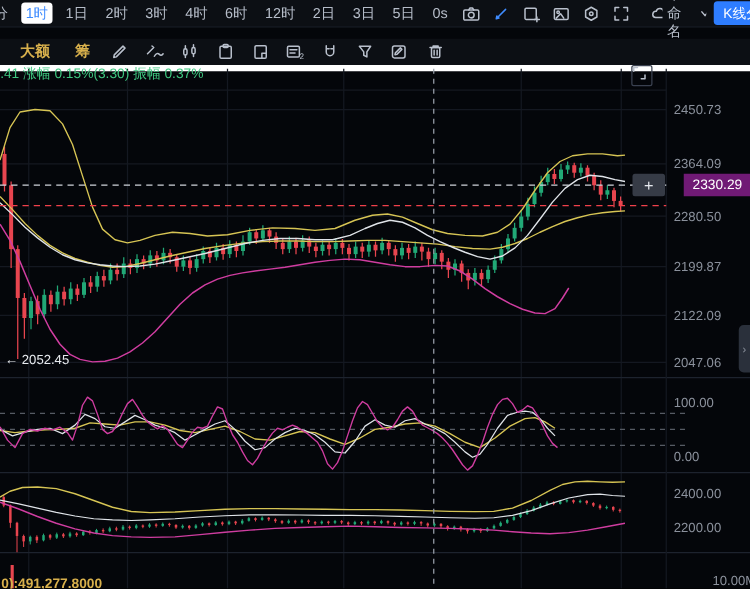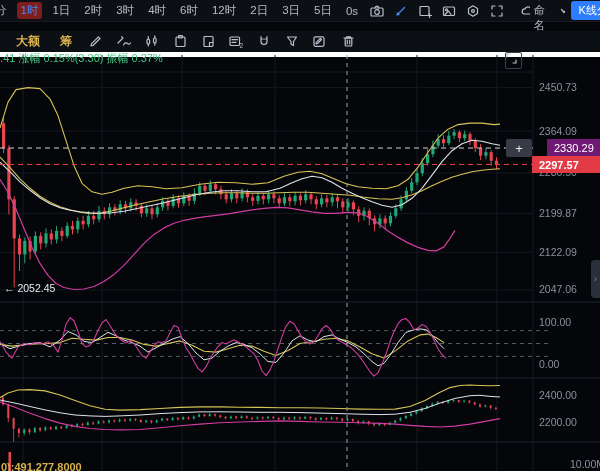--- a/index.html
+++ b/index.html
@@ -5,21 +5,21 @@
   html,body{margin:0;padding:0;background:#000;}
   *{box-sizing:border-box;}
   #app{position:relative;width:600px;height:471px;background:#04060a;overflow:hidden;
        font-family:"Liberation Sans",sans-serif;color:#b6bdc9;}
   
   .tb{position:absolute;left:0;right:0;display:flex;align-items:center;background:#0c0f14;}
   #tb1{top:0;height:22px;padding:0 6px 0 0;font-size:11.5px;border-bottom:1px solid #151a22;}
   #tb2{top:31px;height:26px;padding:0 6px;font-size:12px;border-bottom:5px solid #ffffff;}
   .iv{padding:1px 4px;margin:0 3px;border-radius:3px;cursor:pointer;white-space:nowrap;}
   .iv.first{margin-left:-9px;}
-  .iv.active{color:#3f8cff;background:#7f1d1d;}
+  .iv.active{color:#3f8cff;background:#ffffff;}
   .spacer{width:16px;}
   .icnbtn{display:flex;align-items:center;justify-content:center;width:18px;height:18px;margin:0 5px;cursor:pointer;}
   .divider{width:1px;height:12px;background:#2a3038;margin:0 6px;}
   .workspace{display:flex;align-items:center;gap:4px;cursor:pointer;}
   .kbtn{background:#2e7dff;color:#fff;font-size:11px;padding:2px 8px;border-radius:3px;margin:0 6px;cursor:pointer;white-space:nowrap;}
   .gold{color:#d8b04c;font-weight:bold;margin:0 10px;cursor:pointer;white-space:nowrap;}
   
   #chart{position:absolute;top:48px;left:0;width:600px;height:423px;}
   #chart svg{position:absolute;top:0;left:0;}
   .ovl{position:absolute;white-space:nowrap;}
@@ -629,21 +629,20 @@
     <div class="ovl" id="info">3.41 涨幅 0.15%(3.30) 振幅 0.37%</div>
 
     <div class="ovl" id="expand">
       <svg width="11" height="11" class="ic">
           <path d="M1 4 V1 h3 M10 7 v3 H7"></path>
         </svg>
     </div>
 
     <div class="ovl" id="plusbox">+</div>
     <div class="ovl" id="chlabel">2330.29</div>
-    <div class="ovl" id="lastlabel">2297.57</div>
 
     <div class="ovl" id="lowmark">
       <span>←</span>
       <span>2052.45</span>
     </div>
 
     <div class="ovl" id="voltitle">0):491,277.8000</div>
 
     <div class="ovl" id="sidetab">
       <span>›</span>

